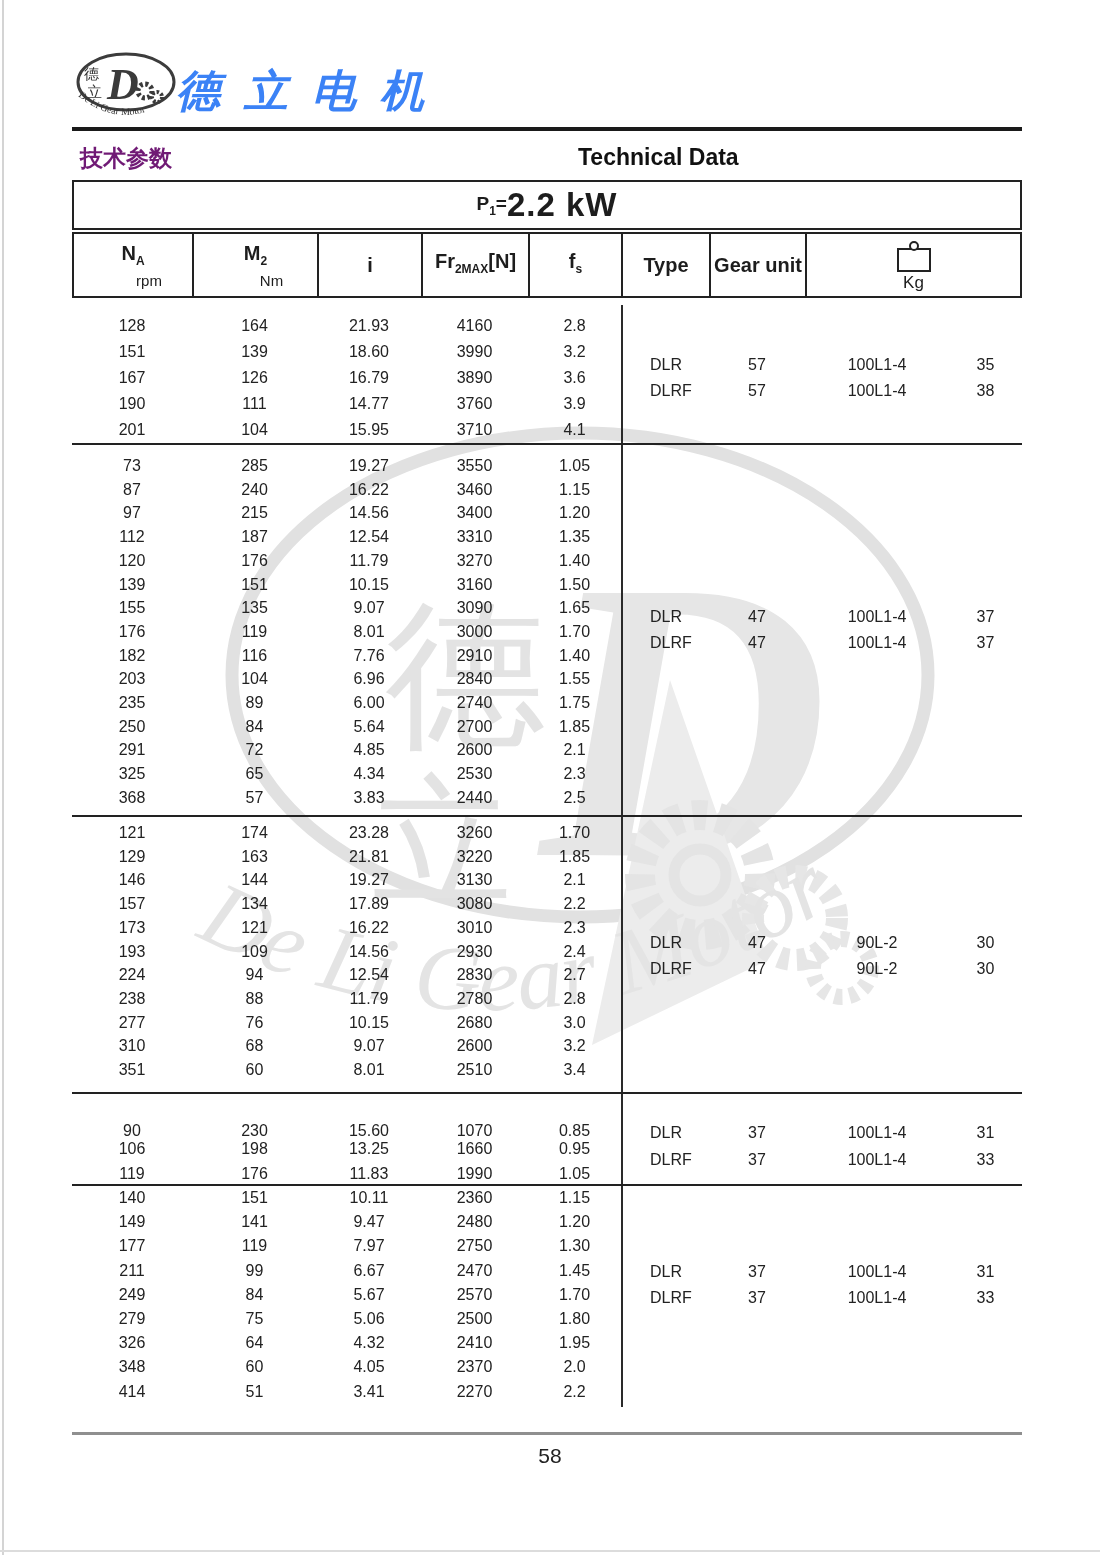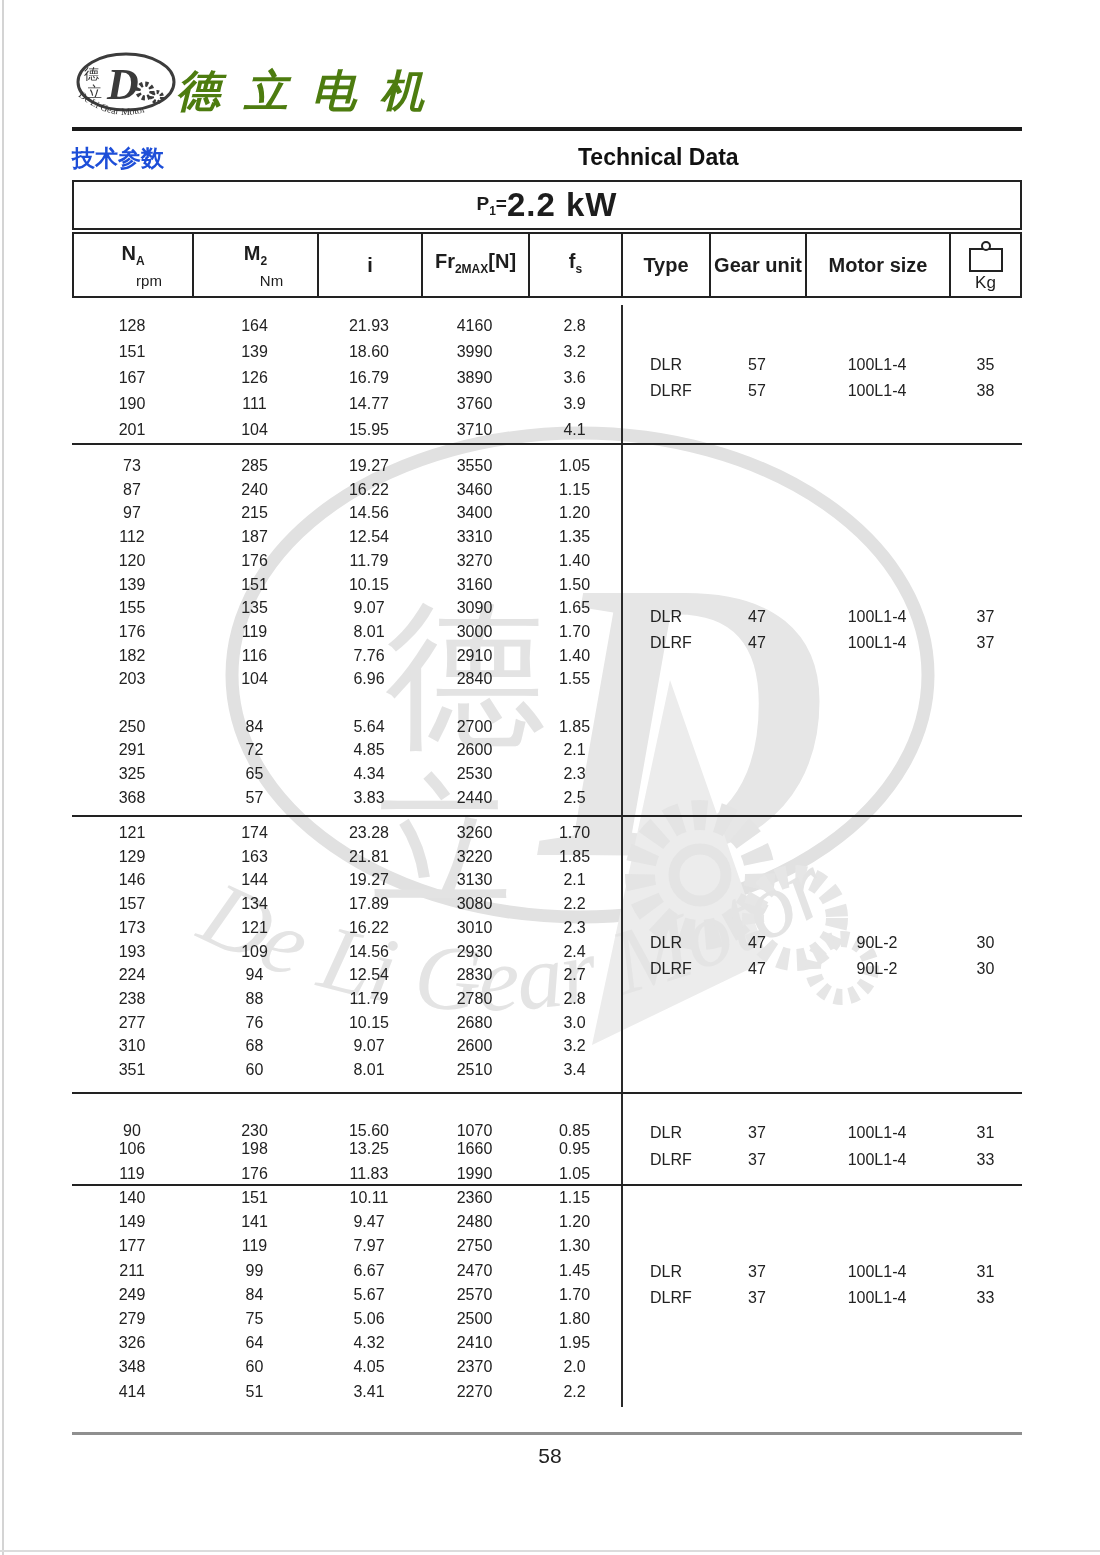--- a/index.html
+++ b/index.html
@@ -8,23 +8,23 @@
   
   .edge-left{position:absolute;left:2px;top:0;width:2px;height:100%;background:#d4d4d4;}
   .edge-bottom{position:absolute;left:0;top:1550px;width:100%;height:2px;background:#dcdcdc;}
 
   
   .watermark{position:absolute;left:140px;top:420px;width:830px;height:680px;z-index:0;pointer-events:none;}
 
   
   .logo{position:absolute;left:72px;top:50px;width:108px;height:80px;}
   .brand-title{position:absolute;left:176px;top:62px;font-family:Liberation Serif, serif;
-               font-weight:bold;font-style:italic;font-size:44px;letter-spacing:24px;color:#4d7c0f;white-space:nowrap;}
+               font-weight:bold;font-style:italic;font-size:44px;letter-spacing:24px;color:#3b82f6;white-space:nowrap;}
   .head-rule{position:absolute;left:72px;top:127px;width:950px;height:4px;background:#1a1a1a;}
-  .sec-cn{position:absolute;left:72px;top:143px;font-size:23px;font-weight:bold;color:#1d4ed8;}
+  .sec-cn{position:absolute;left:80px;top:143px;font-size:23px;font-weight:bold;color:#701a75;}
   .sec-en{position:absolute;left:578px;top:144px;font-size:23px;font-weight:bold;color:#111;}
 
   .pbox{position:absolute;left:72px;top:180px;width:946px;height:46px;border:2px solid #222;
         display:flex;align-items:center;justify-content:center;}
   .p-small{font-size:19px;font-weight:bold;}
   .p-small sub{font-size:12px;font-weight:bold;}
   .p-big{font-size:33px;font-weight:bold;letter-spacing:1px;}
 
   
   .thead{position:absolute;left:72px;top:232px;width:946px;height:62px;border:2px solid #222;
@@ -123,23 +123,20 @@
     </div>
     <div class="hcell hc4">
       <div class="hmain"><span>f</span><sub>s</sub></div>
     </div>
     <div class="hcell hc5">
       <div class="hmain">Type</div>
     </div>
     <div class="hcell hc6">
       <div class="hmain">Gear unit</div>
     </div>
-    <div class="hcell hc7">
-      <div class="hmain">Motor size</div>
-    </div>
     <div class="hcell hc8">
       <div class="wicon"></div>
       <div class="kg-label">Kg</div>
     </div>
   </div>
 
   <div class="vline"></div>
   <div class="sep sep1"></div>
   <div class="sep sep2"></div>
   <div class="sep sep3"></div>
@@ -258,20 +255,27 @@
         <span class="c3">2910</span>
         <span class="c4">1.40</span>
       </div>
       <div class="trow" style="top: 222.3px; line-height: 23.7px; height: 23.7px;">
         <span class="c0">203</span>
         <span class="c1">104</span>
         <span class="c2">6.96</span>
         <span class="c3">2840</span>
         <span class="c4">1.55</span>
       </div>
+      <div class="trow" style="top: 246px; line-height: 23.7px; height: 23.7px;">
+        <span class="c0">235</span>
+        <span class="c1">89</span>
+        <span class="c2">6.00</span>
+        <span class="c3">2740</span>
+        <span class="c4">1.75</span>
+      </div>
       <div class="trow" style="top: 269.7px; line-height: 23.7px; height: 23.7px;">
         <span class="c0">250</span>
         <span class="c1">84</span>
         <span class="c2">5.64</span>
         <span class="c3">2700</span>
         <span class="c4">1.85</span>
       </div>
       <div class="trow" style="top: 293.4px; line-height: 23.7px; height: 23.7px;">
         <span class="c0">291</span>
         <span class="c1">72</span>

